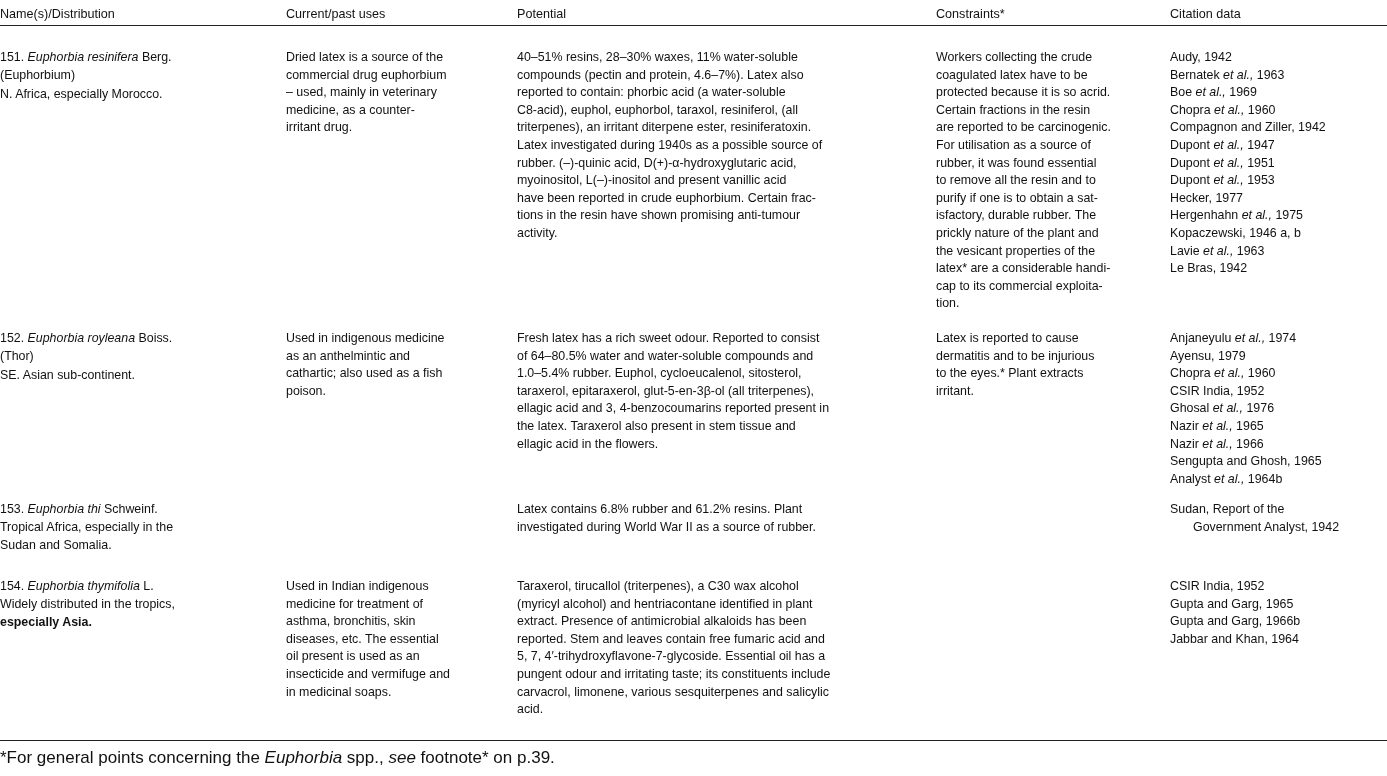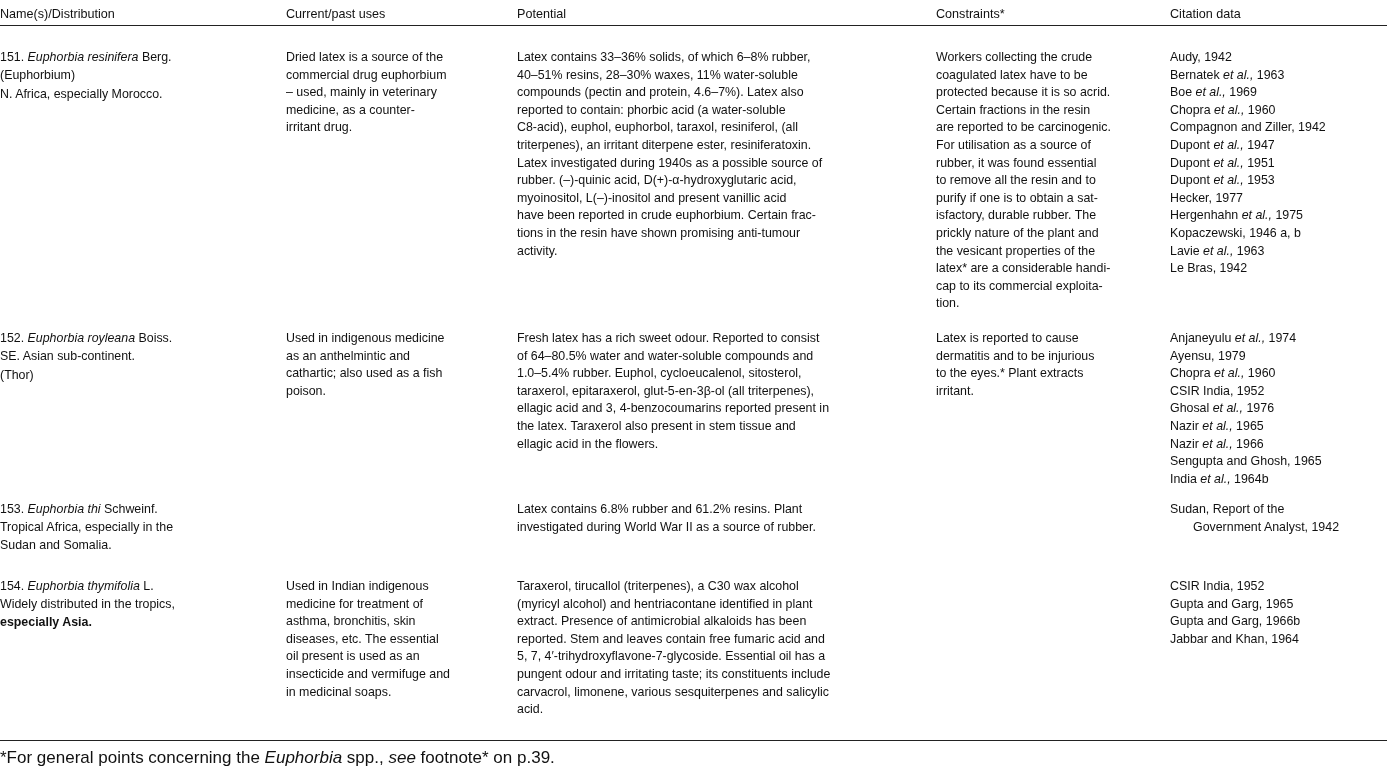--- a/index.html
+++ b/index.html
@@ -42,21 +42,20 @@
         <div class="line">N. Africa, especially Morocco.</div>
       </div>
       <div class="cell c-uses" style="top: 49px;">
         <div class="line">Dried latex is a source of the</div>
         <div class="line">commercial drug euphorbium</div>
         <div class="line">– used, mainly in veterinary</div>
         <div class="line">medicine, as a counter-</div>
         <div class="line">irritant drug.</div>
       </div>
       <div class="cell c-pot" style="top: 49px;">
-        <div class="line">Latex contains 33–36% solids, of which 6–8% rubber,</div>
         <div class="line">40–51% resins, 28–30% waxes, 11% water-soluble</div>
         <div class="line">compounds (pectin and protein, 4.6–7%).  Latex also</div>
         <div class="line">reported to contain: phorbic acid (a water-soluble</div>
         <div class="line">C8-acid), euphol, euphorbol, taraxol, resiniferol, (all</div>
         <div class="line">triterpenes), an irritant diterpene ester, resiniferatoxin.</div>
         <div class="line">Latex investigated during 1940s as a possible source of</div>
         <div class="line">rubber.  (–)-quinic acid, D(+)-α-hydroxyglutaric acid,</div>
         <div class="line">myoinositol, L(–)-inositol and present vanillic acid</div>
         <div class="line">have been reported in crude euphorbium.  Certain frac-</div>
         <div class="line">tions in the resin have shown promising anti-tumour</div>
@@ -89,22 +88,22 @@
         <div class="line"><span>Dupont </span><i>et al.,</i><span> 1951</span></div>
         <div class="line"><span>Dupont </span><i>et al.,</i><span> 1953</span></div>
         <div class="line"><span>Hecker, 1977</span><i></i><span></span></div>
         <div class="line"><span>Hergenhahn </span><i>et al.,</i><span> 1975</span></div>
         <div class="line"><span>Kopaczewski, 1946 a, b</span><i></i><span></span></div>
         <div class="line"><span>Lavie </span><i>et al.,</i><span> 1963</span></div>
         <div class="line"><span>Le Bras, 1942</span><i></i><span></span></div>
       </div>
       <div class="cell c-name namecell" style="top: 330px;">
         <div class="line"><span>152.</span>  <i>Euphorbia royleana</i> <span>Boiss.</span></div>
+        <div class="line">(Thor)</div>
         <div class="line">SE. Asian sub-continent.</div>
-        <div class="line">(Thor)</div>
       </div>
       <div class="cell c-uses" style="top: 330px;">
         <div class="line">Used in indigenous medicine</div>
         <div class="line">as an anthelmintic and</div>
         <div class="line">cathartic; also used as a fish</div>
         <div class="line">poison.</div>
       </div>
       <div class="cell c-pot" style="top: 330px;">
         <div class="line">Fresh latex has a rich sweet odour.  Reported to consist</div>
         <div class="line">of 64–80.5% water and water-soluble compounds and</div>
@@ -122,21 +121,21 @@
       </div>
       <div class="cell c-cit citecell" style="top: 330px;">
         <div class="line"><span>Anjaneyulu </span><i>et al.,</i><span> 1974</span></div>
         <div class="line"><span>Ayensu, 1979</span><i></i><span></span></div>
         <div class="line"><span>Chopra </span><i>et al.,</i><span> 1960</span></div>
         <div class="line"><span>CSIR India, 1952</span><i></i><span></span></div>
         <div class="line"><span>Ghosal </span><i>et al.,</i><span> 1976</span></div>
         <div class="line"><span>Nazir </span><i>et al.,</i><span> 1965</span></div>
         <div class="line"><span>Nazir </span><i>et al.,</i><span> 1966</span></div>
         <div class="line"><span>Sengupta and Ghosh, 1965</span><i></i><span></span></div>
-        <div class="line"><span>India </span><i>et al.,</i><span> 1964b</span></div>
+        <div class="line"><span>Analyst </span><i>et al.,</i><span> 1964b</span></div>
       </div>
       <div class="cell c-name namecell" style="top: 501px;">
         <div class="line"><span>153.</span>  <i>Euphorbia thi</i> <span>Schweinf.</span></div>
         <div class="line">Tropical Africa, especially in the</div>
         <div class="line" style="margin-top: -0.8px;">Sudan and Somalia.</div>
       </div>
       <div class="cell c-uses" style="top: 501px;"></div>
       <div class="cell c-pot" style="top: 501px;">
         <div class="line">Latex contains 6.8% rubber and 61.2% resins.  Plant</div>
         <div class="line">investigated during World War II as a source of rubber.</div>

